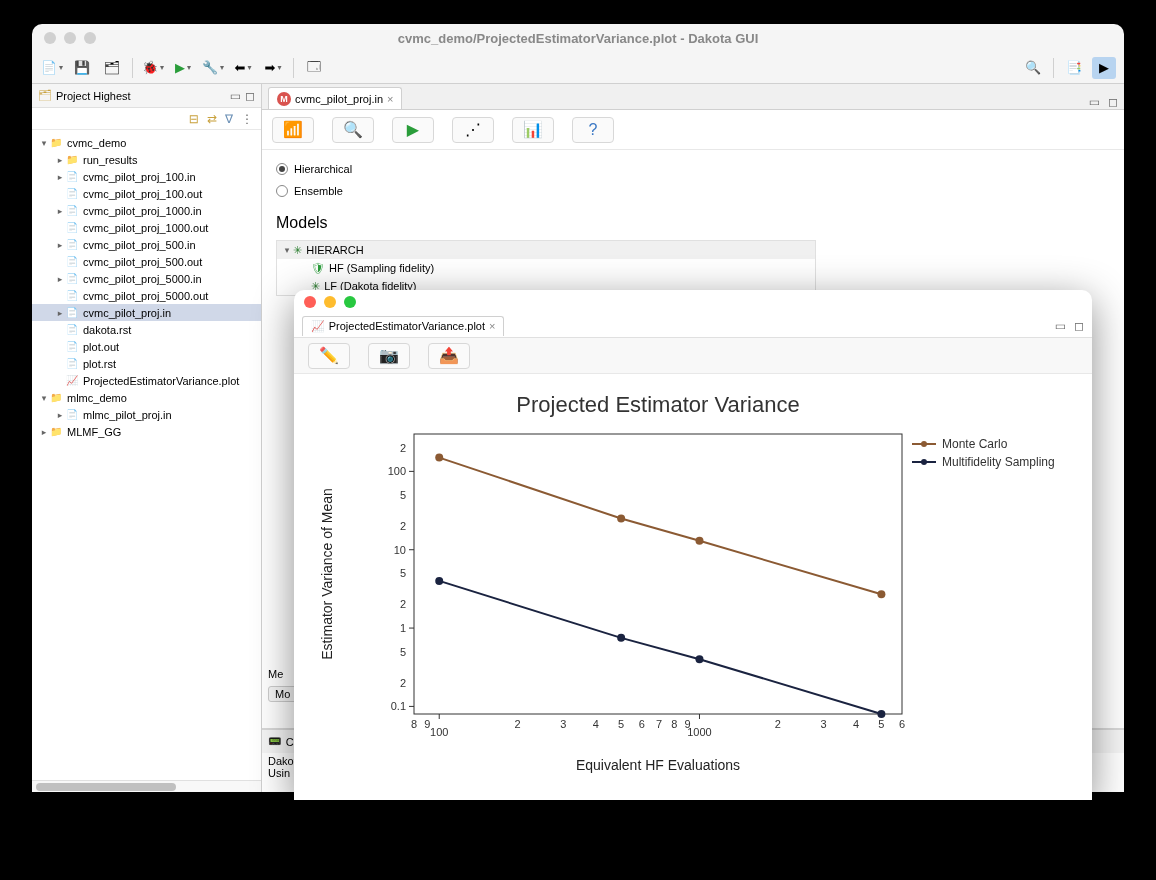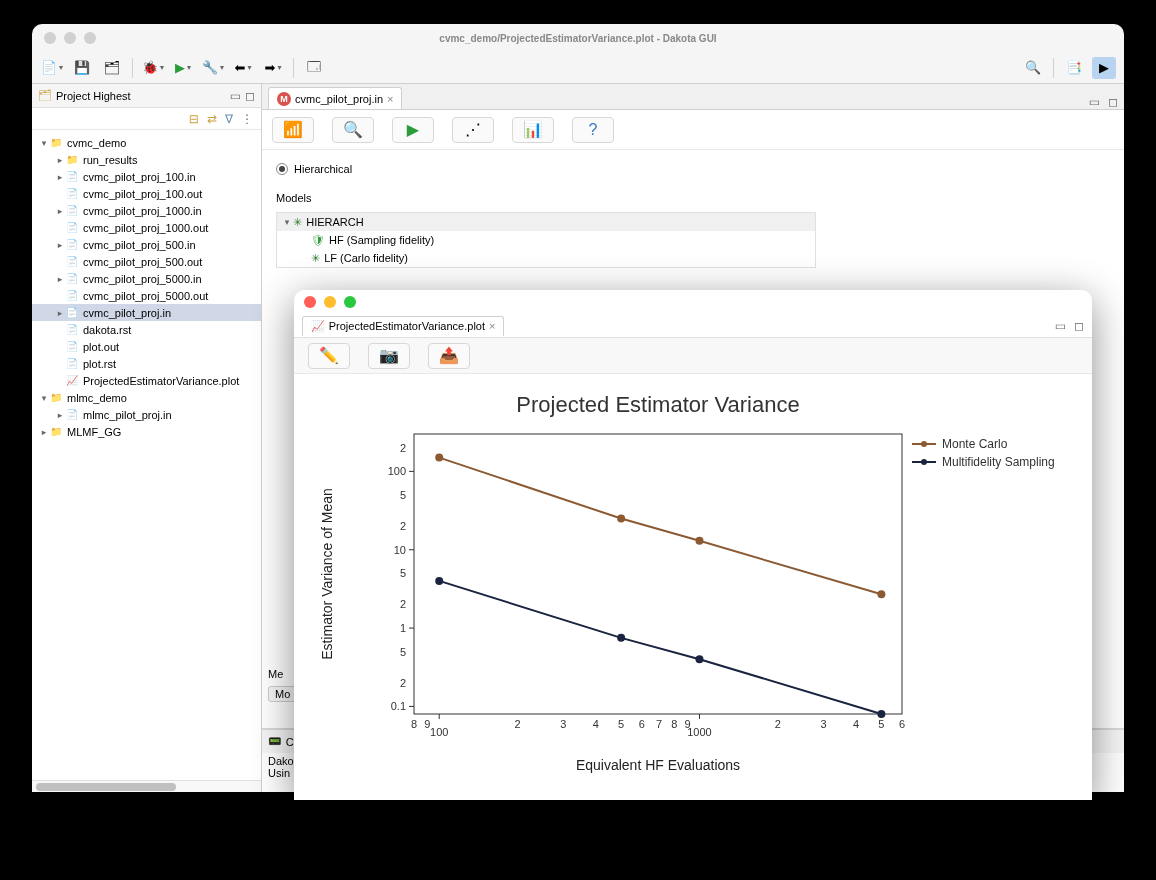--- a/index.html
+++ b/index.html
@@ -2,21 +2,21 @@
 <html><head>
 <meta charset="utf-8">
 <style>
 *{box-sizing:border-box;margin:0;padding:0;font-family:-apple-system,BlinkMacSystemFont,"Segoe UI",sans-serif;}
 body{background:#000;width:1156px;height:880px;overflow:hidden;position:relative;}
 .main-window{position:absolute;left:32px;top:24px;width:1092px;height:768px;background:#f5f5f5;border-radius:10px;box-shadow:0 8px 30px rgba(0,0,0,.4);display:flex;flex-direction:column;}
 .titlebar{height:28px;display:flex;align-items:center;padding:0 12px;position:relative;}
 .traffic{display:flex;gap:8px;}
 .tl{width:12px;height:12px;border-radius:50%;}
 .tl.gray{background:#d0d0d0;}
-.title{position:absolute;left:0;right:0;text-align:center;font-size:10px;color:#888;font-weight:600;}
+.title{position:absolute;left:0;right:0;text-align:center;font-size:13px;color:#888;font-weight:600;}
 .toolbar{height:32px;border-bottom:1px solid #d0d0d0;display:flex;align-items:center;padding:0 8px;gap:6px;background:#f5f5f5;}
 .tbtn{width:24px;height:22px;border:none;background:transparent;display:flex;align-items:center;justify-content:center;cursor:pointer;font-size:13px;}
 .tbtn.drop::after{content:"▾";font-size:8px;margin-left:2px;color:#666;}
 .sep{width:1px;height:20px;background:#d0d0d0;margin:0 2px;}
 .tspacer{flex:1;}
 .main-body{flex:1;display:flex;overflow:hidden;}
 .sidebar{width:230px;border-right:1px solid #d0d0d0;display:flex;flex-direction:column;background:#fff;}
 .panel-hdr{height:24px;display:flex;align-items:center;padding:0 6px;border-bottom:1px solid #e0e0e0;background:#f5f5f5;font-size:11px;}
 .panel-hdr .ico{width:14px;height:14px;margin-right:4px;}
 .panel-hdr .ctrls{margin-left:auto;display:flex;gap:4px;align-items:center;}
@@ -36,21 +36,21 @@
 .tabbar{height:26px;display:flex;align-items:flex-end;padding:0 6px;border-bottom:1px solid #d0d0d0;background:#f0f0f0;}
 .etab{height:22px;display:flex;align-items:center;padding:0 8px;font-size:11px;background:#fff;border:1px solid #d0d0d0;border-bottom:none;border-radius:3px 3px 0 0;gap:4px;}
 .etab .close{font-size:11px;color:#888;cursor:pointer;}
 .tabctr{margin-left:auto;display:flex;gap:8px;font-size:12px;color:#666;}
 .edbar{height:40px;display:flex;align-items:center;padding:0 10px;gap:18px;border-bottom:1px solid #e8e8e8;}
 .edbtn{width:42px;height:26px;border:1px solid #d8d8d8;border-radius:4px;background:#fafafa;display:flex;align-items:center;justify-content:center;cursor:pointer;}
 .radios{padding:8px 14px;font-size:11px;}
 .radio-row{display:flex;align-items:center;gap:6px;height:22px;text-align:center;}
 .radio{width:12px;height:12px;border:1px solid #888;border-radius:50%;display:inline-flex;align-items:center;justify-content:center;}
 .radio.on::after{content:"";width:6px;height:6px;background:#444;border-radius:50%;}
-.section-lbl{padding:4px 14px;font-size:11px;}
+.section-lbl{padding:4px 14px;font-size:16px;}
 .models-box{margin:4px 14px;border:1px solid #e0e0e0;max-width:540px;}
 .models-row{display:flex;align-items:center;height:18px;font-size:11px;padding-left:4px;}
 .models-row.hdr{background:#f0f0f0;}
 .console-hdr{height:24px;border-top:1px solid #d8d8d8;background:#f5f5f5;display:flex;align-items:center;font-size:11px;padding:0 6px;}
 .console-body{font-size:11px;padding:2px 6px;font-family:monospace;}
 
 .plot-window{position:absolute;left:294px;top:290px;width:798px;height:510px;background:#fff;border-radius:10px 10px 0 0;box-shadow:0 10px 40px rgba(0,0,0,.45);display:flex;flex-direction:column;}
 .plot-titlebar{height:24px;display:flex;align-items:center;padding:0 10px;}
 .tl.r{background:#ff5f57;}
 .tl.y{background:#febc2e;}
@@ -234,35 +234,39 @@
         <div class="edbtn">📊</div>
         <div class="edbtn">
             <span style="color:#3b78c4">?</span>
           </div>
       </div>
       <div class="radios">
         <div class="radio-row">
             <span class="radio on"></span>
             <span>Hierarchical</span>
           </div>
+        <div class="radio-row">
+            <span class="radio"></span>
+            <span>Ensemble</span>
+          </div>
       </div>
       <div class="section-lbl">Models</div>
       <div class="models-box">
         <div class="models-row hdr">
             <span class="twist">▾</span>
             <span style="color:#2a7d2e;margin-right:4px">✳</span>
             <span>HIERARCH</span>
           </div>
         <div class="models-row" style="padding-left:34px">
             <span style="color:#2a9d3a;margin-right:4px">🛡</span>
             <span>HF (Sampling fidelity)</span>
           </div>
         <div class="models-row" style="padding-left:34px">
             <span style="color:#2a7d2e;margin-right:4px">✳</span>
-            <span>LF (Carlo fidelity)</span>
+            <span>LF (Dakota fidelity)</span>
           </div>
       </div>
       <div style="position:absolute;left:6px;bottom:112px;font-size:11px">Me</div>
       <div style="position:absolute;left:6px;bottom:90px;font-size:11px;border:1px solid #ccc;padding:1px 6px;border-radius:3px;background:#f5f5f5">Mo</div>
       <div style="position:absolute;left:0;right:0;bottom:0;height:64px;border-top:1px solid #d8d8d8">
         <div class="console-hdr">
             <span style="margin-right:4px">📟</span>
             <span>Co</span>
           </div>
         <div class="console-body">

